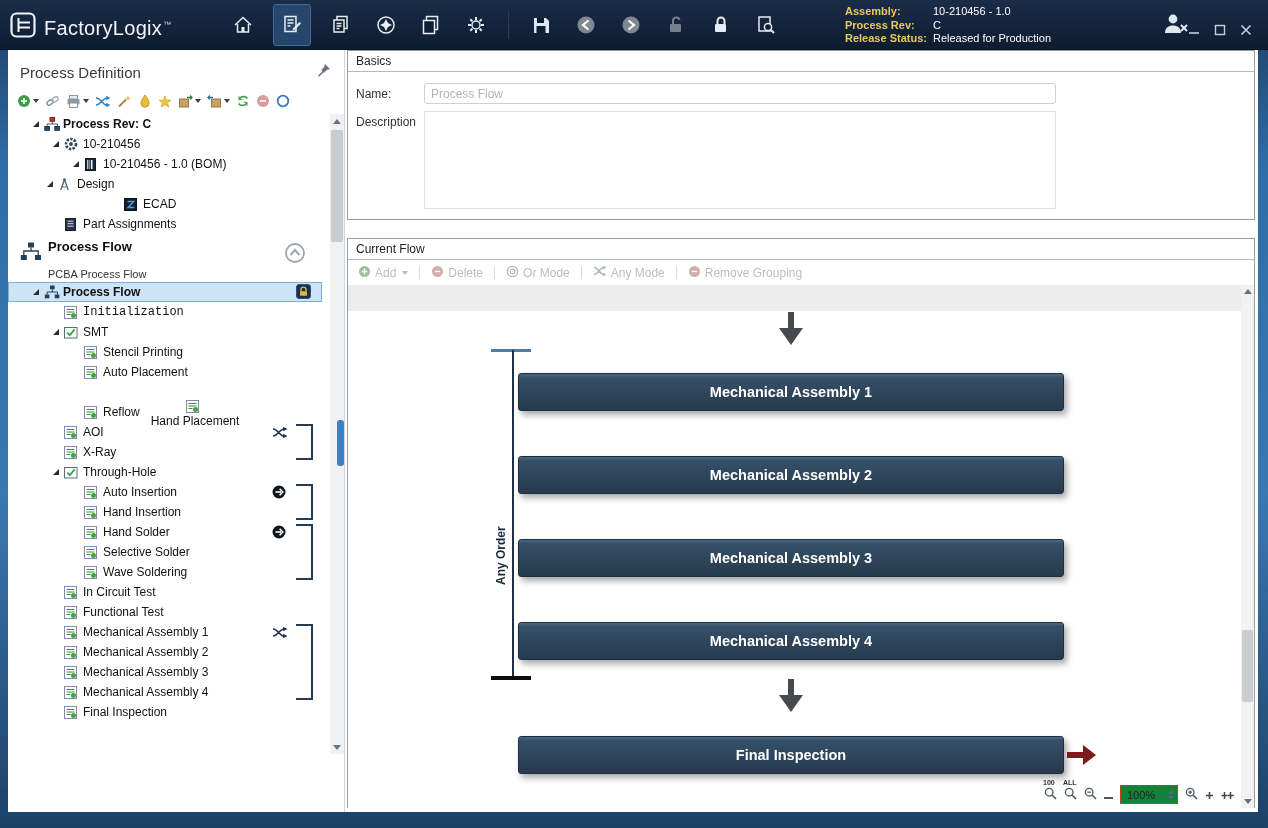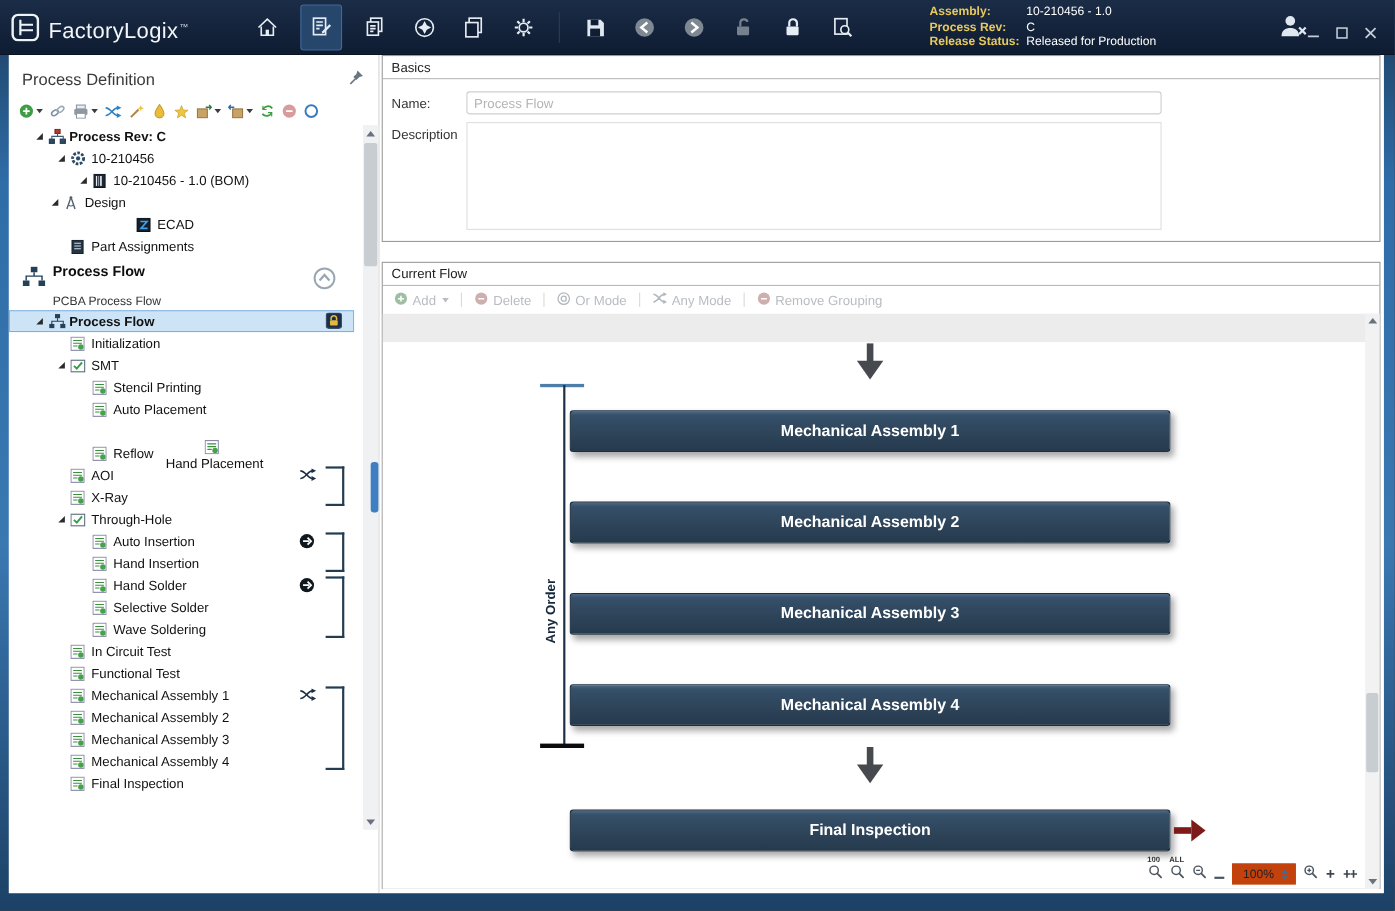--- a/index.html
+++ b/index.html
@@ -84,21 +84,21 @@
 .ao-label{position:absolute;left:146px;top:160px;height:140px;display:flex;align-items:center;
   writing-mode:vertical-rl;transform:rotate(180deg);font-weight:bold;font-size:12px;color:#17293d}
 .redarr{position:absolute;left:719px;top:458px;width:30px;height:24px}
 .cscroll{position:absolute;right:0;top:0;width:13px;height:523px;background:#f2f2f2}
 .cscroll .sb-btn{width:13px;height:13px}
 .cscroll .sb-thumb{top:345px;height:72px;width:11px}
 .zoombar{position:absolute;right:20px;bottom:4px;height:22px;display:flex;align-items:flex-end;gap:7px;z-index:5}
 .zi{position:relative;display:inline-flex;align-items:flex-end;cursor:pointer}
 .zl{position:absolute;top:-7px;left:-1px;font-size:7px;font-weight:bold;color:#333}
 .zminus{width:9px;height:2px;background:#4a5560;display:inline-block;margin-bottom:5px;cursor:pointer}
-.zspin{display:flex;align-items:center;justify-content:space-between;width:58px;height:19px;border:4px solid #c2410c;background:#c2410c;font-size:11px;color:#222;padding:0 3px 0 6px;cursor:text}
+.zspin{display:flex;align-items:center;justify-content:space-between;width:58px;height:19px;border:1px solid #c2410c;background:#15803d;font-size:11px;color:#222;padding:0 3px 0 6px;cursor:text}
 .zbtns{display:flex;flex-direction:column;gap:2px}
 .zbtns .up{width:0;height:0;border-left:3px solid transparent;border-right:3px solid transparent;border-bottom:4px solid #4a6a8a}
 .zbtns .dn{width:0;height:0;border-left:3px solid transparent;border-right:3px solid transparent;border-top:4px solid #4a6a8a}
 </style>
 </head>
 <body>
 
 <div class="window">
 
   <div class="titlebar">
@@ -406,21 +406,21 @@
                   <path d="M8.3 4.3V7M3.1 9.5V7h10.4v2.5" stroke="#24415c" fill="none"></path>
                 </svg>
               </span>
               <span class="tlabel">Process Flow</span>
               <span class="tlock"><svg width="15" height="15" viewBox="0 0 15 15" xmlns="http://www.w3.org/2000/svg">
                   <rect x="0.5" y="0.5" width="14" height="14" rx="2.5" fill="#1c2f49" stroke="#39506b"></rect>
                   <path d="M5 7.2V5.6a2.5 2.5 0 0 1 5 0V7.2" stroke="#e4b83d" stroke-width="1.4" fill="none"></path>
                   <rect x="4" y="7.2" width="7" height="4.6" rx="0.8" fill="#e4b83d"></rect>
                 </svg></span>
             </div>
-            <div class="trow" style="padding-left: 40px;">
+            <div class="trow" style="padding-left: 40px; font-family: Liberation Mono, monospace;">
               <span class="expslot"></span>
               <span class="ticon">
                 <svg width="13" height="13" viewBox="0 0 13 13" xmlns="http://www.w3.org/2000/svg">
                   <rect x="0.5" y="0.5" width="12" height="12" fill="#fff" stroke="#88a"></rect>
                   <path d="M2.5 3.5h8M2.5 6h8M2.5 8.5h4" stroke="#3b8f3e"></path>
                   <circle cx="9.5" cy="9.5" r="2.5" fill="#46a24a"></circle>
                 </svg>
               </span>
               <span class="tlabel">Initialization</span>
             </div>

